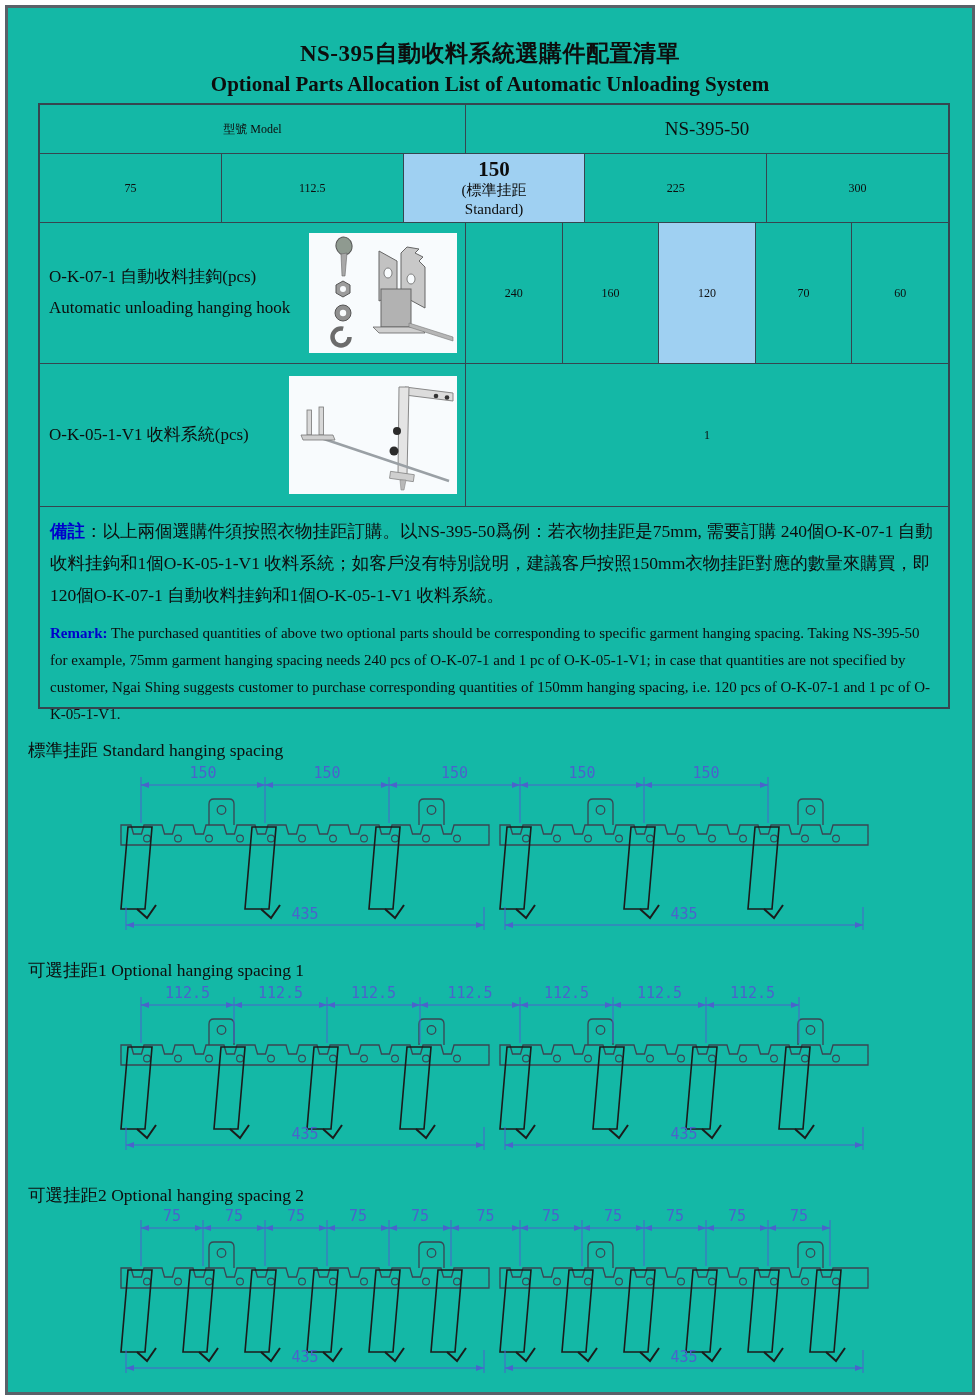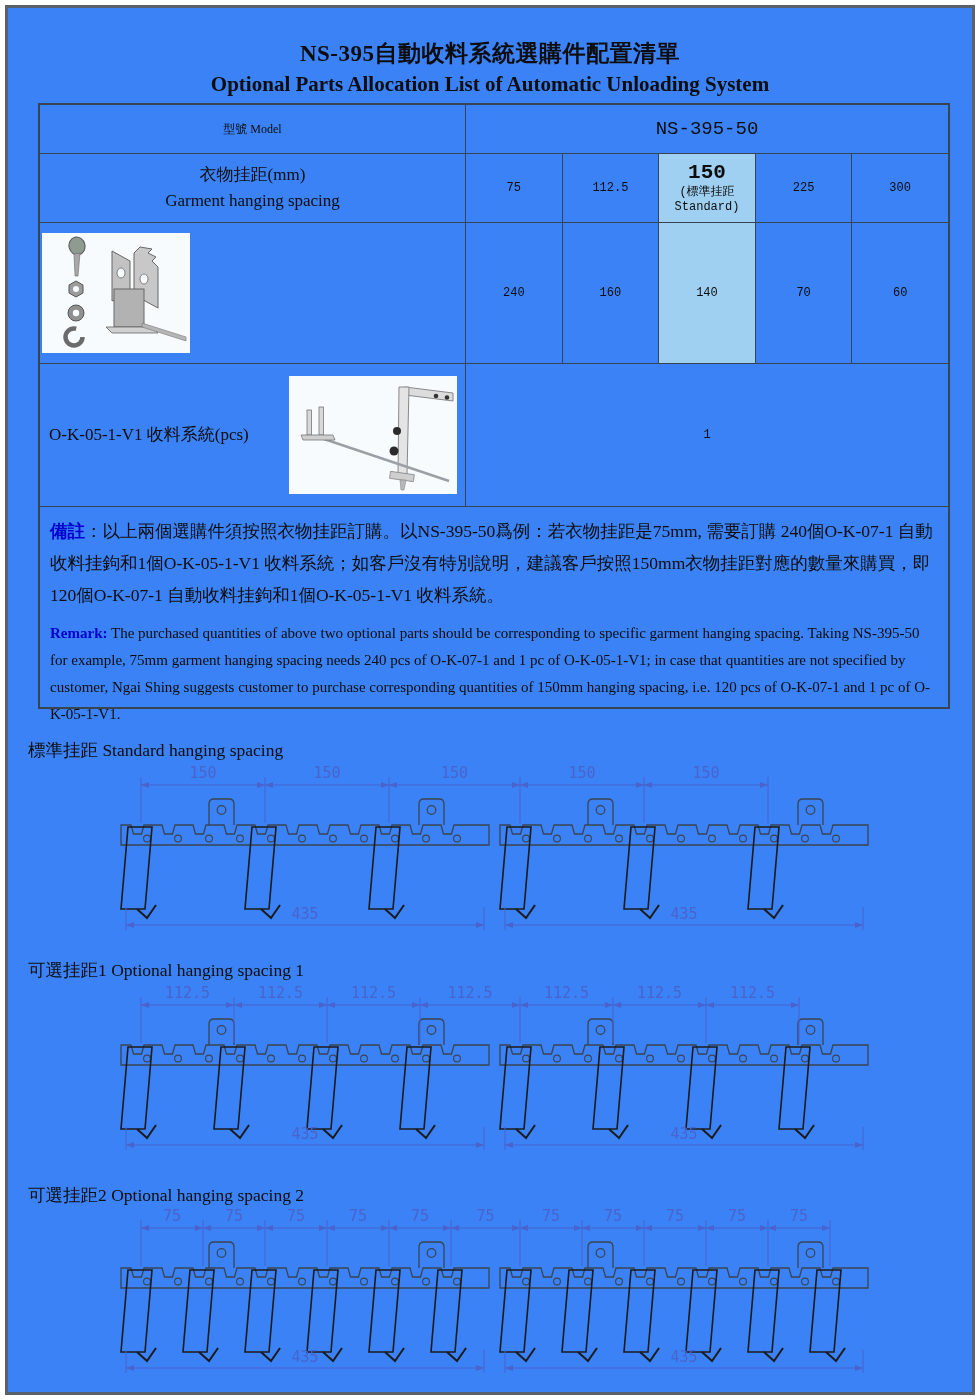--- a/index.html
+++ b/index.html
@@ -1,37 +1,37 @@
 <!DOCTYPE html>
 <html><head>
 <meta charset="utf-8">
 <style>
   html,body{margin:0;padding:0;}
   body{width:980px;height:1400px;background:#ffffff;position:relative;
        font-family:"Liberation Serif","DejaVu Serif",serif;color:#0d0d0d;}
   .page{position:absolute;left:5px;top:5px;width:964px;height:1384px;
-        background:#3b82f6;border:3px solid #5a6168;}
+        background:#14b8a6;border:3px solid #5a6168;}
   .title-zh{position:absolute;left:0;top:30px;width:100%;text-align:center;
         font-size:23px;font-weight:bold;letter-spacing:.5px;}
   .title-en{position:absolute;left:0;top:64px;width:100%;text-align:center;
         font-size:21px;font-weight:bold;}
   .sheet{position:absolute;left:30px;top:95px;width:908px;height:602px;
         border:2px solid #36454f;display:flex;flex-direction:column;}
   .trow{display:flex;flex-shrink:0;}
   .trow + .trow{border-top:1.5px solid #36454f;}
   .cell{display:flex;align-items:center;justify-content:center;text-align:center;
         flex-direction:column;}
   .cell + .cell{border-left:1.5px solid #36454f;}
   .lbl{width:425px;flex-shrink:0;}
-  .vcol{flex:1;font-family:Liberation Mono, monospace;}
+  .vcol{flex:1;}
   .r1{height:48px;} .r2{height:68px;} .r3{height:140px;} .r4{height:142px;}
   .hl{background:#9fd0f2;}
   .f18{font-size:12px;} .f19{font-size:19px;} .f17{font-size:17px;line-height:1.55;}
   .big150{font-size:21px;font-weight:bold;line-height:1.1;}
-  .small-note{font-size:12px;line-height:1.25;}
+  .small-note{font-size:15px;line-height:1.25;}
   .lbl-left{flex-direction:row;justify-content:flex-start;text-align:left;}
   .lbl-text{flex:1;padding-left:9px;font-size:17px;line-height:1.8;}
   .part-img{flex-shrink:0;margin-right:6px;}
   .remark{flex:1;padding:8px 12px 4px 10px;font-size:17.5px;line-height:1.83;
         border-top:1.5px solid #36454f;}
   .remark .en{font-size:15px;line-height:1.8;margin-top:9px;}
   .blue{color:#0000cc;font-weight:bold;}
   .diag-title{position:absolute;width:100%;text-align:left;font-size:17.5px;padding-left:20px;}
   .diag{position:absolute;left:105px;width:760px;height:175px;}
   .dimtxt{font-family:"DejaVu Sans Mono","Liberation Mono",monospace;
@@ -46,58 +46,58 @@
   <div class="title-en">Optional Parts Allocation List of Automatic Unloading System</div>
 
   <div class="sheet">
 
     <div class="trow r1">
       <div class="cell lbl f18">型號 Model</div>
       <div class="cell vcol f19">NS-395-50</div>
     </div>
 
     <div class="trow r2">
-      <div class="cell lbl">
-        <div class="f17">衣物挂距(mm)</div>
-        <div class="f17">Garment hanging spacing</div>
-      </div>
       <div class="cell vcol f18">75</div>
       <div class="cell vcol f18">112.5</div>
       <div class="cell vcol hl">
         <div class="big150">150</div>
         <div class="small-note">(標準挂距</div>
         <div class="small-note">Standard)</div>
       </div>
       <div class="cell vcol f18">225</div>
       <div class="cell vcol f18">300</div>
     </div>
 
     <div class="trow r3">
       <div class="cell lbl lbl-left">
+        <div class="lbl-text">
+          <div>O-K-07-1 自動收料挂鉤(pcs)</div>
+          <div>Automatic unloading hanging hook</div>
+        </div>
         <svg class="part-img" width="152" height="124" viewBox="0 0 152 124">
           <rect x="2" y="2" width="148" height="120" fill="#f8fbfd"></rect>
           <ellipse cx="37" cy="15" rx="8" ry="9" fill="#8f9a90" stroke="#555" stroke-width="1" transform="rotate(-14 37 15)"></ellipse>
           <polygon points="34,23 40,22 38,45 35,45" fill="#a8a8a8" stroke="#666" stroke-width="0.6"></polygon>
           <polygon points="36,50 43,54 43,62 36,66 29,62 29,54" fill="#9c9c9c" stroke="#555" stroke-width="1"></polygon>
           <circle cx="36" cy="58" r="3" fill="#f8fbfd"></circle>
           <circle cx="36" cy="82" r="8" fill="#909090" stroke="#555" stroke-width="1"></circle>
           <circle cx="36" cy="82" r="3.2" fill="#f8fbfd"></circle>
           <circle cx="34" cy="106" r="8.5" fill="none" stroke="#6b6b6b" stroke-width="4.5" stroke-dasharray="42 11"></circle>
           <polygon points="72,20 72,70 90,62 90,30" fill="#c2c2c2" stroke="#666" stroke-width="1"></polygon>
           <ellipse cx="81" cy="42" rx="4" ry="5" fill="#f8fbfd" stroke="#666" stroke-width="0.8"></ellipse>
           <polygon points="94,22 94,64 118,77 118,36 112,30 116,26 108,22 112,18 100,16" fill="#c8c8c8" stroke="#666" stroke-width="1"></polygon>
           <ellipse cx="104" cy="48" rx="4" ry="5" fill="#f8fbfd" stroke="#666" stroke-width="0.8"></ellipse>
           <rect x="74" y="58" width="30" height="38" fill="#b2b2b2" stroke="#666" stroke-width="1"></rect>
           <polygon points="66,96 112,96 118,102 72,102" fill="#d0d0d0" stroke="#666" stroke-width="0.8"></polygon>
           <polygon points="102,92 146,106 146,110 102,96" fill="#b6b6b6" stroke="#777" stroke-width="0.6"></polygon>
         </svg>
       </div>
       <div class="cell vcol f18">240</div>
       <div class="cell vcol f18">160</div>
-      <div class="cell vcol f18 hl">140</div>
+      <div class="cell vcol f18 hl">120</div>
       <div class="cell vcol f18">70</div>
       <div class="cell vcol f18">60</div>
     </div>
 
     <div class="trow r4">
       <div class="cell lbl lbl-left">
         <div class="lbl-text">
           <div>O-K-05-1-V1 收料系統(pcs)</div>
         </div>
         <svg class="part-img" width="172" height="122" viewBox="0 0 172 122">

